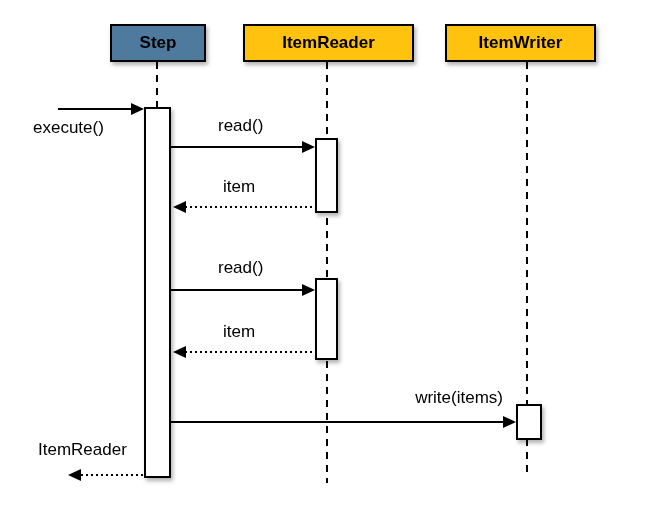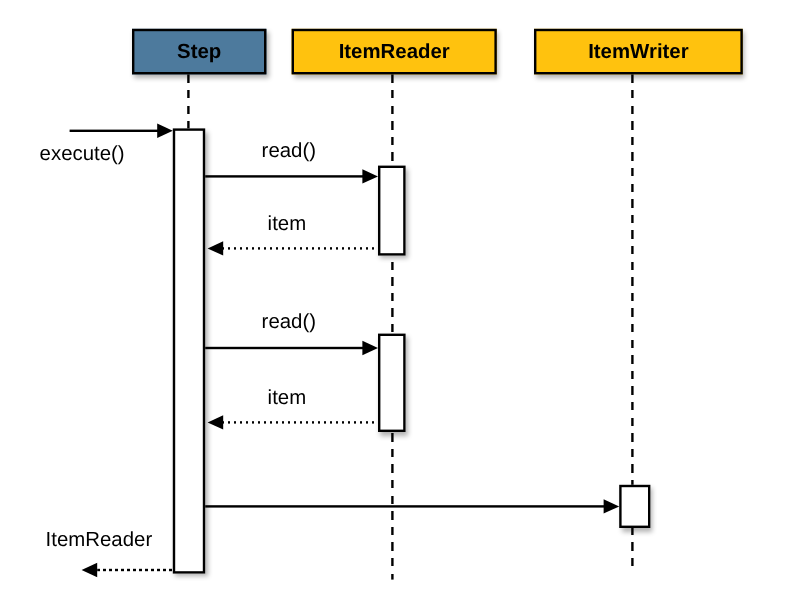--- a/index.html
+++ b/index.html
@@ -7,23 +7,23 @@
     position:relative;width:672px;height:512px;background:#ffffff;
     font-family:"Liberation Sans",sans-serif;color:#000;overflow:hidden;
   }
   
   .head{
     position:absolute;top:24px;height:38px;box-sizing:border-box;
     border:2px solid #000;display:flex;align-items:center;justify-content:center;
     font-weight:bold;font-size:17px;
     box-shadow:2px 3px 4px rgba(0,0,0,0.3);
   }
-  #head-step{left:110px;width:112px;}
+  #head-step{left:110px;width:96px;}
   #head-reader{left:243px;width:171px;}
-  #head-writer{left:445px;width:174px;}
+  #head-writer{left:445px;width:151px;}
   
   .lifeline{
     position:absolute;width:2px;
     background:repeating-linear-gradient(to bottom,#000 0 7px,transparent 7px 13px);
   }
   #ll-step{left:156px;top:62px;height:46px;}
   #ll-reader{left:326px;top:62px;height:421px;}
   #ll-writer{left:526px;top:62px;height:410px;}
   
   .activation{
@@ -85,20 +85,21 @@
   <div class="arr-l" style="left:173px;top:201px;"></div>
 
   <span class="msg" id="lbl-read2">read()</span>
   <div class="line" style="left:171px;top:289px;width:133px;"></div>
   <div class="arr-r" style="left:302px;top:284px;"></div>
 
   <span class="msg" id="lbl-item2">item</span>
   <div class="dotline" style="left:185px;top:351px;width:130px;"></div>
   <div class="arr-l" style="left:173px;top:346px;"></div>
 
+  <span class="msg" id="lbl-write">write(items)</span>
   <div class="line" style="left:171px;top:421px;width:333px;"></div>
   <div class="arr-r" style="left:503px;top:416px;"></div>
 
   <span class="msg" id="lbl-exit">ItemReader</span>
   <div class="dotline" style="left:81px;top:474px;width:63px;"></div>
   <div class="arr-l" style="left:68px;top:469px;"></div>
 
 </div>
 
 </body></html>

